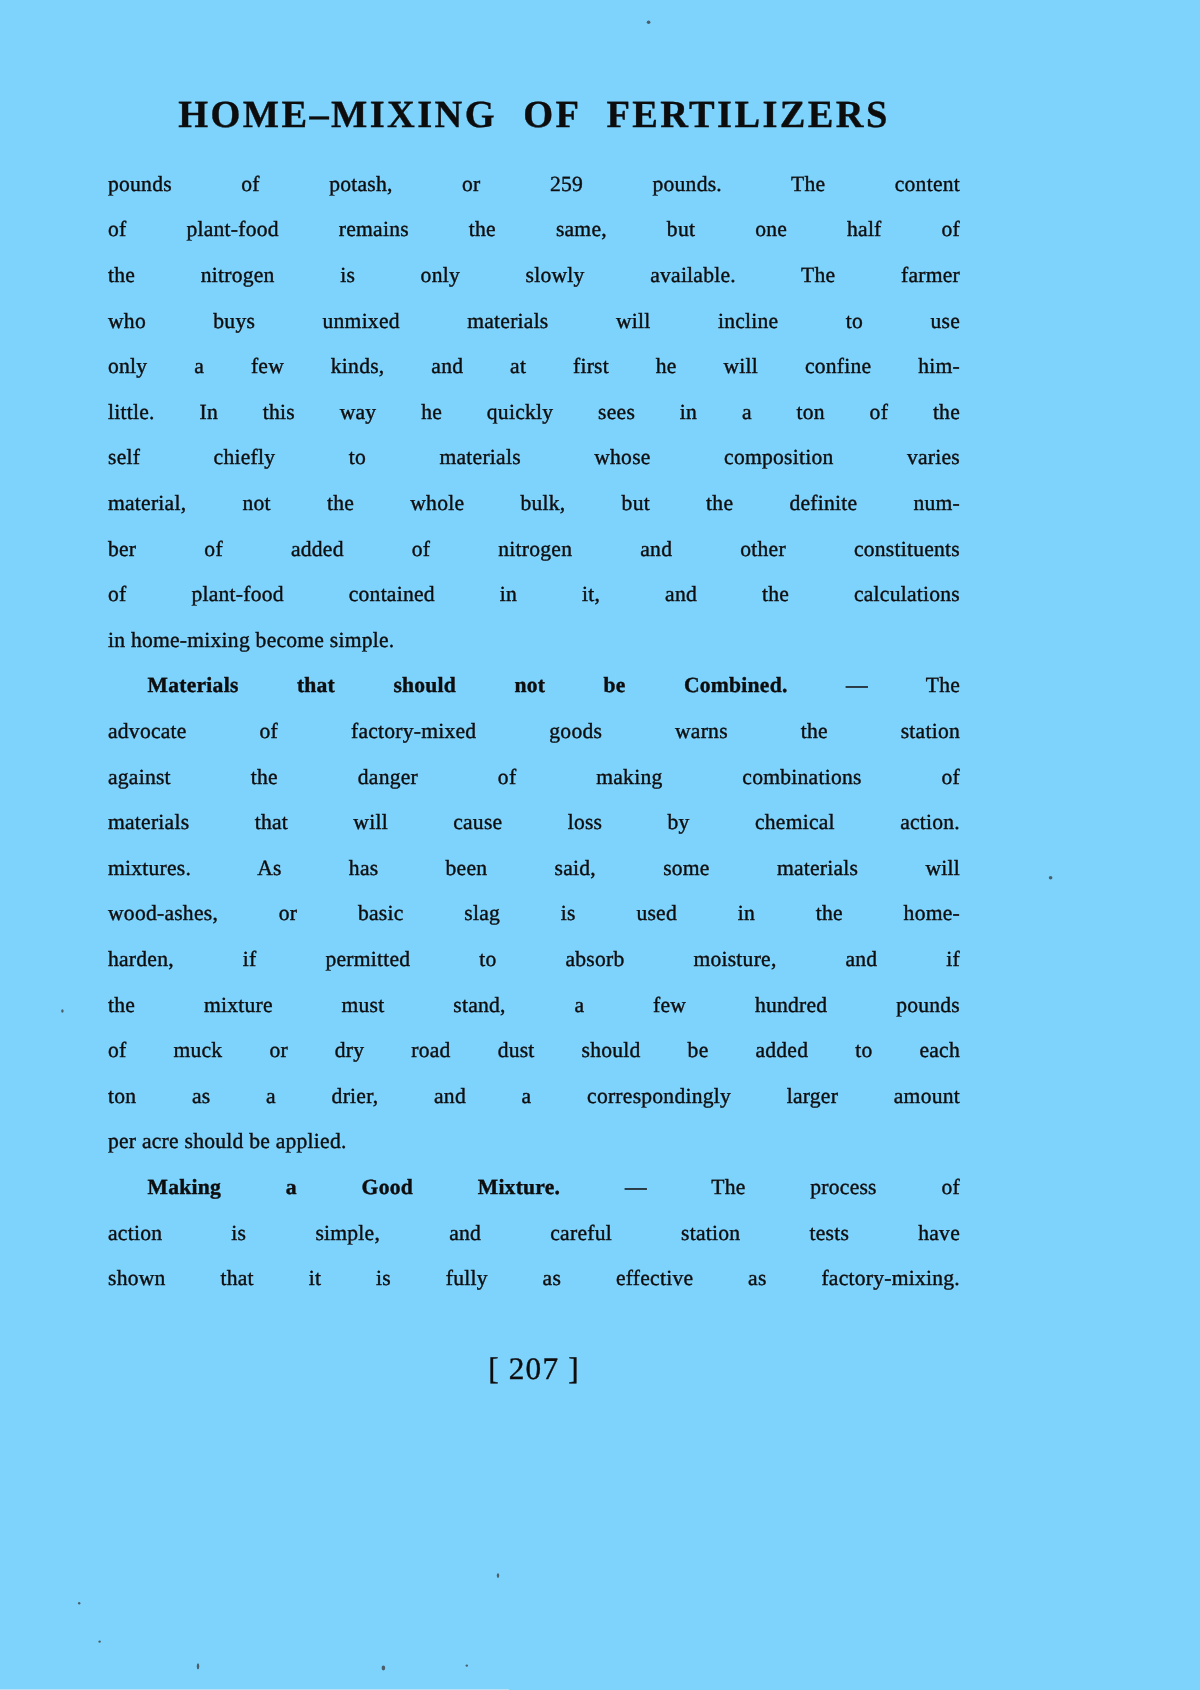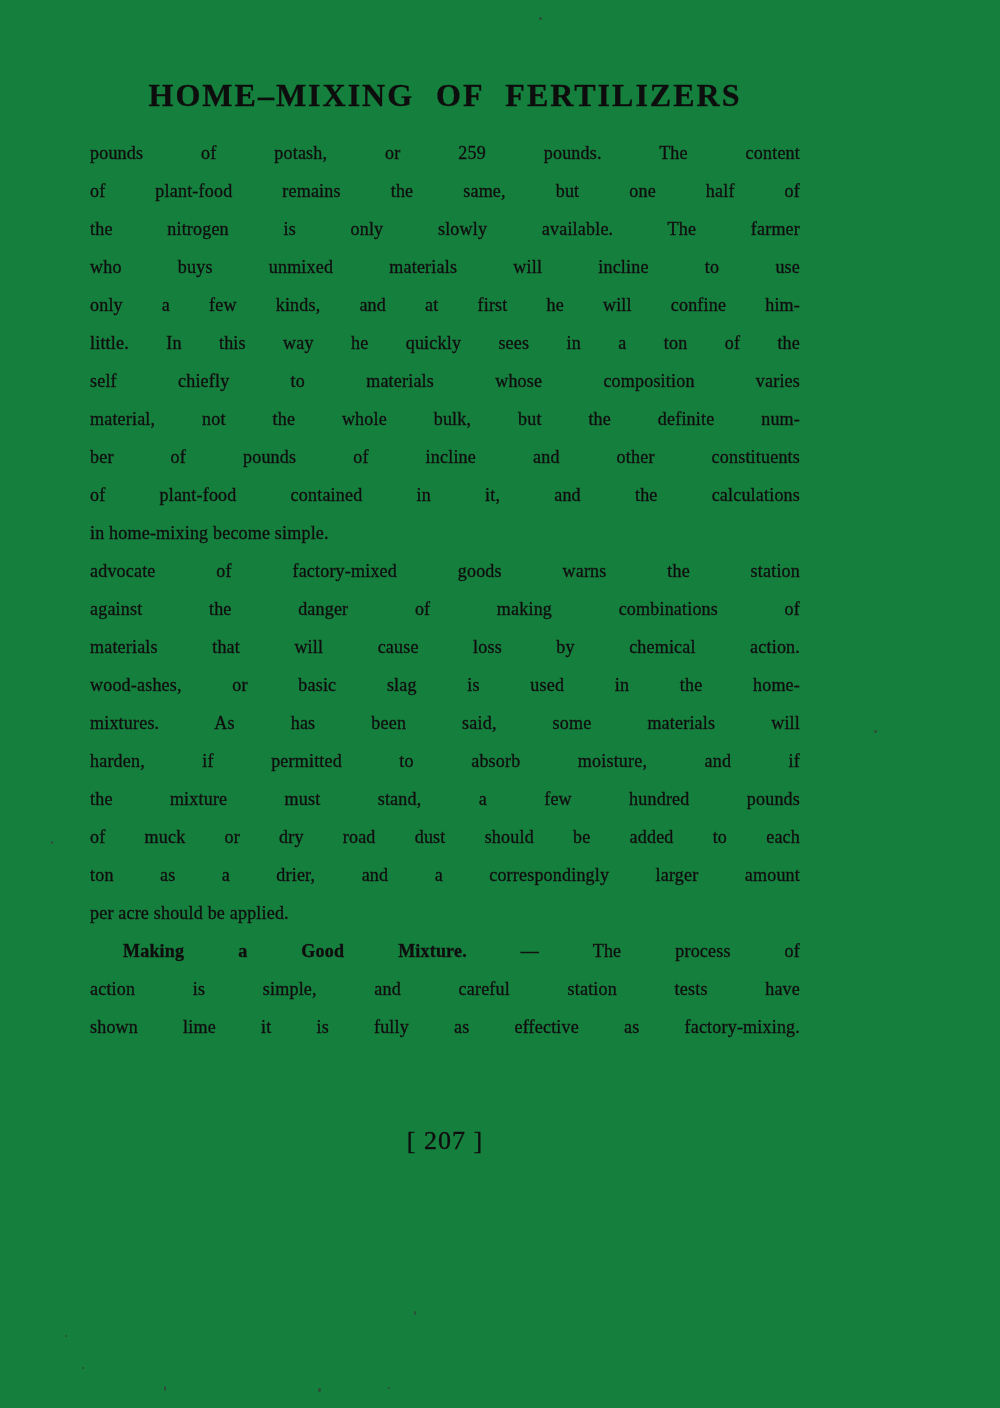--- a/index.html
+++ b/index.html
@@ -5,21 +5,21 @@
   html, body {
     margin: 0;
     padding: 0;
     background: #e8e8ea;
   }
   .page {
     position: relative;
     width: 1000px;
     height: 1408px;
     margin: 0 auto;
-    background: #15803d;
+    background: #7dd3fc;
     color: #0e0d0e;
     font-family: "Liberation Serif", "DejaVu Serif", serif;
     overflow: hidden;
   }
   .running-head {
     position: absolute;
     top: 76px;
     left: 90px;
     width: 710px;
     text-align: center;
@@ -82,36 +82,37 @@
 
   <div class="text-block">
       <div class="line just"><span>pounds of potash, or 259 pounds.  The content</span></div>
       <div class="line just"><span>of plant-food remains the same, but one half of</span></div>
       <div class="line just"><span>the nitrogen is only slowly available.  The farmer</span></div>
       <div class="line just"><span>who buys unmixed materials will incline to use</span></div>
       <div class="line just"><span>only a few kinds, and at first he will confine him-</span></div>
       <div class="line just"><span>little.  In this way he quickly sees in a ton of the</span></div>
       <div class="line just"><span>self chiefly to materials whose composition varies</span></div>
       <div class="line just"><span>material, not the whole bulk, but the definite num-</span></div>
-      <div class="line just"><span>ber of pounds of incline and other constituents</span></div>
+      <div class="line just"><span>ber of added of nitrogen and other constituents</span></div>
       <div class="line just"><span>of plant-food contained in it, and the calculations</span></div>
       <div class="line"><span>in home-mixing become simple.</span></div>
+      <div class="line just indent"><span class="bold">Materials that should not be Combined.</span><span> — The</span></div>
       <div class="line just"><span>advocate of factory-mixed goods warns the station</span></div>
       <div class="line just"><span>against the danger of making combinations of</span></div>
       <div class="line just"><span>materials that will cause loss by chemical action.</span></div>
+      <div class="line just"><span>mixtures.  As has been said, some materials will</span></div>
       <div class="line just"><span>wood-ashes, or basic slag is used in the home-</span></div>
-      <div class="line just"><span>mixtures.  As has been said, some materials will</span></div>
       <div class="line just"><span>harden, if permitted to absorb moisture, and if</span></div>
       <div class="line just"><span>the mixture must stand, a few hundred pounds</span></div>
       <div class="line just"><span>of muck or dry road dust should be added to each</span></div>
       <div class="line just"><span>ton as a drier, and a correspondingly larger amount</span></div>
       <div class="line"><span>per acre should be applied.</span></div>
       <div class="line just indent"><span class="bold">Making a Good Mixture.</span><span> — The process of</span></div>
       <div class="line just"><span>action is simple, and careful station tests have</span></div>
-      <div class="line just"><span>shown lime it is fully as effective as factory-mixing.</span></div>
+      <div class="line just"><span>shown that it is fully as effective as factory-mixing.</span></div>
     </div>
 
   <div class="page-number">[ 207 ]</div>
 
   <div class="speck" style="left:539px; top:17px;  width:3px; height:3px;"></div>
   <div class="speck" style="left:874px; top:730px; width:3px; height:3px;"></div>
   <div class="speck" style="left:51px;  top:841px; width:2px; height:3px;"></div>
   <div class="speck" style="left:414px; top:1311px;width:2px; height:4px;"></div>
   <div class="speck" style="left:65px;  top:1335px;width:2px; height:2px;"></div>
   <div class="speck" style="left:82px;  top:1367px;width:2px; height:2px;"></div>

